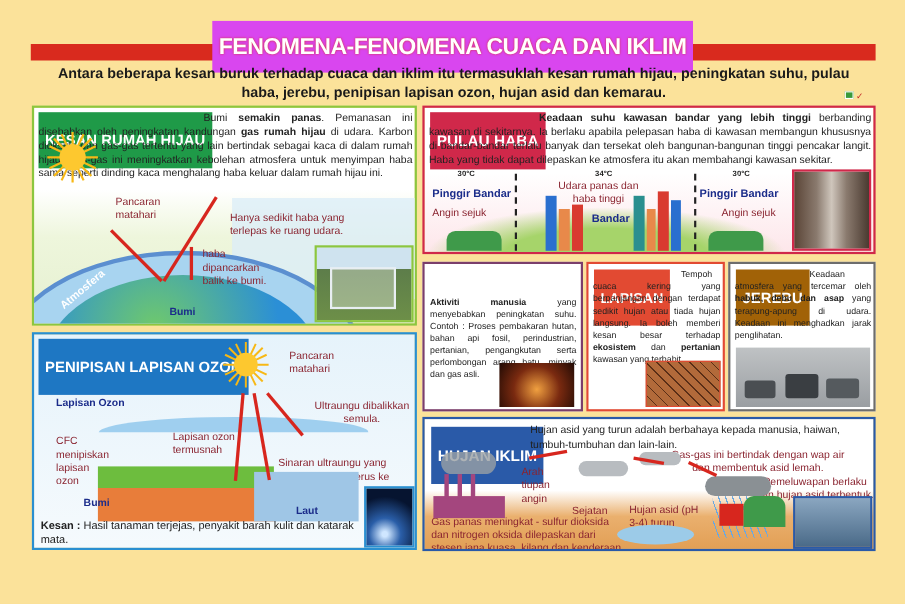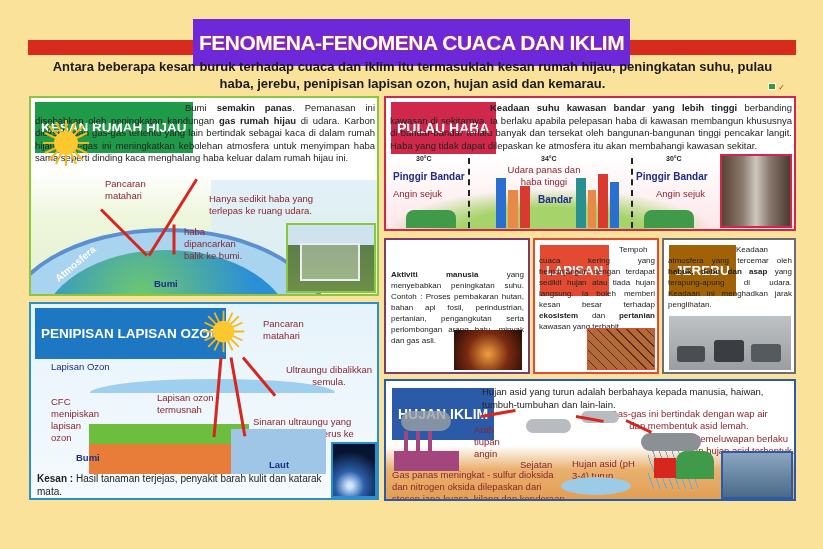--- a/index.html
+++ b/index.html
@@ -1,20 +1,20 @@
 <!DOCTYPE html>
 <html><head>
 <meta charset="utf-8">
 <style>
 *{box-sizing:border-box;margin:0;padding:0}
 body{width:823px;height:549px;background:#fbe29a;font-family:"Liberation Sans",sans-serif;position:relative;overflow:hidden;color:#222}
 .abs{position:absolute}
 .titlebar{left:28px;top:40px;width:768px;height:15px;background:#d92a1e}
 .title{left:0;top:31px;width:823px;text-align:center;font:bold 21px "Liberation Sans",sans-serif;color:#fff;letter-spacing:-0.5px;text-shadow:0 0 2px #d92a1e}
-.title span{background:#6d28d9;padding:12px 6px}
+.title span{background:#d946ef;padding:12px 6px}
 .intro{left:40px;top:58px;width:745px;text-align:center;font:bold 13px/17px "Liberation Sans",sans-serif;color:#1a1a1a}
 .flags{left:768px;top:83px;font-size:8px}
 .panel{position:absolute;overflow:hidden}
 .hdr{position:absolute;color:#fff;font-weight:bold;font-size:13.5px;padding:18px 6px;white-space:nowrap}
 .txt{position:absolute;font-size:9.5px;line-height:12.5px;text-align:justify}
 .lbl{position:absolute;font-size:9.5px;line-height:12px}
 .photo{position:absolute}
 
 #p1{left:29px;top:96px;width:350px;height:200px;border:2px solid #8cc63f;background:linear-gradient(#fff 0%,#fff 38%,#eef6dc 60%,#e5f0d0 100%)}
 
@@ -83,21 +83,21 @@
           <line x1="42" y1="8" x2="8" y2="42"></line>
           <line x1="15" y1="4" x2="35" y2="46"></line>
           <line x1="35" y1="4" x2="15" y2="46"></line>
           <line x1="4" y1="15" x2="46" y2="35"></line>
           <line x1="4" y1="35" x2="46" y2="15"></line>
         </g>
       <circle cx="25" cy="25" r="12" fill="#fdc82f"></circle>
       </svg>
   </div>
   <div class="lbl" style="left:232px;top:14px;width:60px;color:#8a2430">Pancaran matahari</div>
-  <div class="lbl" style="left:20px;top:57px;font-weight:normal;color:#1b2c8a">Lapisan Ozon</div>
+  <div class="lbl" style="left:20px;top:57px;font-weight:bold;color:#1b2c8a">Lapisan Ozon</div>
   <div class="lbl" style="left:253px;top:60px;width:90px;text-align:center;color:#8a2430">Ultraungu dibalikkan semula.</div>
   <div class="abs" style="left:60px;top:75px;width:245px;height:14px;background:#9fcfef;border-radius:50% 50% 0 0/100% 100% 0 0;transform:skewX(-10deg)"></div>
   <div class="lbl" style="left:20px;top:92px;width:50px;color:#8a2430">CFC menipiskan lapisan ozon</div>
   <div class="lbl" style="left:126px;top:88px;width:70px;color:#8a2430">Lapisan ozon termusnah</div>
   <div class="lbl" style="left:222px;top:112px;width:125px;color:#8a2430">Sinaran ultraungu yang bahaya sampai terus ke bumi.</div>
   <div class="abs" style="left:58px;top:120px;width:160px;height:50px;background:linear-gradient(#6dbd3e 0%,#6dbd3e 40%,#e87d3a 40%)"></div>
   <div class="abs" style="left:200px;top:125px;width:95px;height:45px;background:#9fc6e6"></div>
   <div class="lbl" style="left:45px;top:148px;font-weight:bold;color:#1b2c8a">Bumi</div>
   <div class="lbl" style="left:238px;top:155px;font-weight:bold;color:#1b2c8a">Laut</div>
   <div class="arrow" style="left:190px;top:52px;width:80px;transform:rotate(95deg)"></div>

